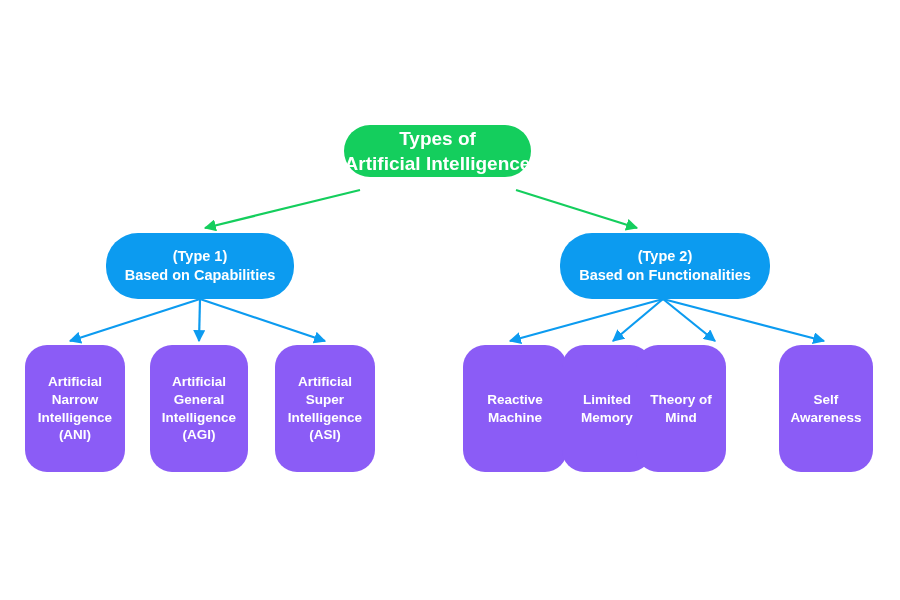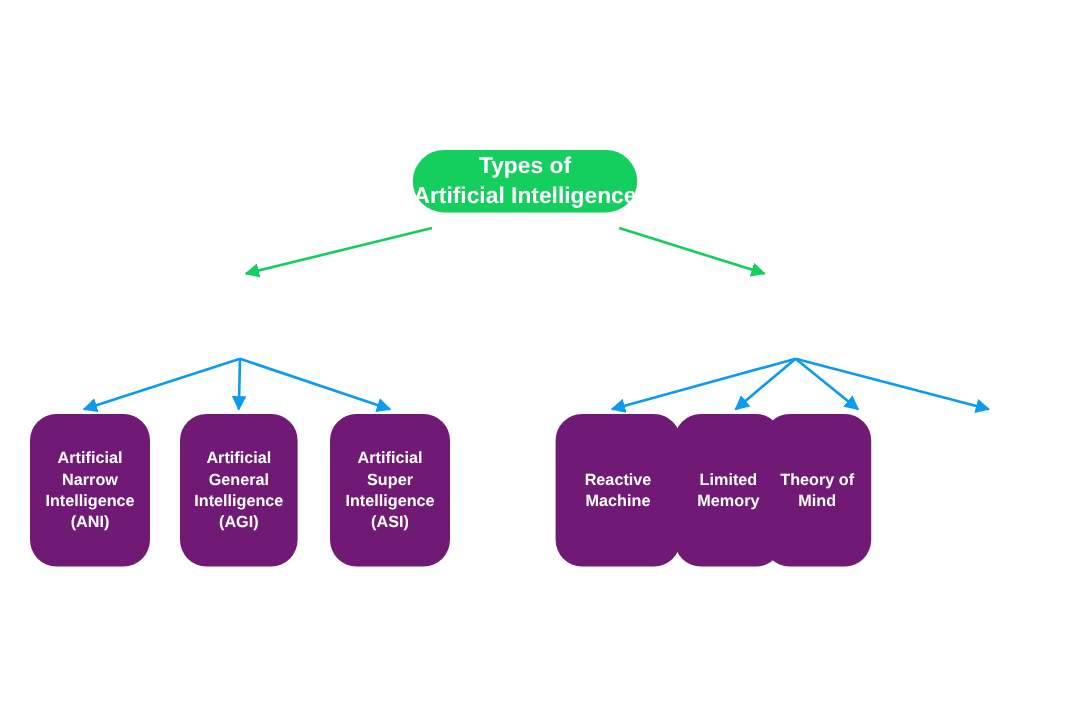--- a/index.html
+++ b/index.html
@@ -65,21 +65,21 @@
     width: 188px;
   }
   .node-cat-2 {
     left: 560px;
     width: 210px;
   }
   
   .node-leaf {
     top: 345px;
     height: 127px;
-    background: #701a75;
+    background: #8b5cf6;
     border-radius: 22px;
     font-size: 13.5px;
     padding: 16px 6px;
   }
   .leaf-l1 { left: 25px;  width: 100px; }
   .leaf-l2 { left: 150px; width: 98px;  }
   .leaf-l3 { left: 275px; width: 100px; }
   .leaf-r1 { left: 463px; width: 104px;  }
   .leaf-r2 { left: 562px; width: 90px;  }
   .leaf-r3 { left: 636px; width: 90px;  }
@@ -129,20 +129,28 @@
     <g>
       <line x1="663" y1="299" x2="824" y2="341" stroke="#0c9bf0" stroke-width="2.2" marker-end="url(#arrow-blue)"></line>
     </g>
   </svg>
 
   <div class="node node-root">
     <span class="label">Types of
 Artificial Intelligence</span>
   </div>
 
+  <div class="node node-cat node-cat-1">
+    <span class="label">(Type 1)
+Based on Capabilities</span>
+  </div>
+  <div class="node node-cat node-cat-2">
+    <span class="label">(Type 2)
+Based on Functionalities</span>
+  </div>
 
   <div class="node node-leaf leaf-l1">
     <span class="label">Artificial
 Narrow
 Intelligence
 (ANI)</span>
   </div>
   <div class="node node-leaf leaf-l2">
     <span class="label">Artificial
 General
@@ -161,14 +169,18 @@
 Machine</span>
   </div>
   <div class="node node-leaf leaf-r2">
     <span class="label">Limited
 Memory</span>
   </div>
   <div class="node node-leaf leaf-r3">
     <span class="label">Theory of
 Mind</span>
   </div>
+  <div class="node node-leaf leaf-r4">
+    <span class="label">Self
+Awareness</span>
+  </div>
 
 </div>
 
 </body></html>

